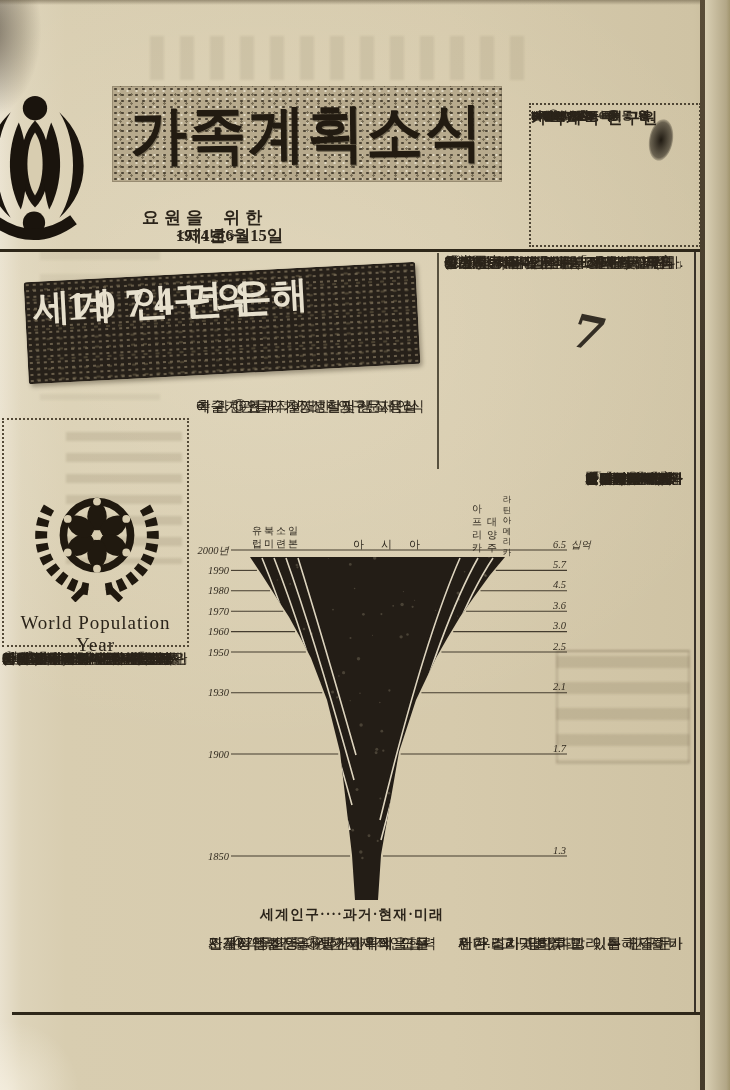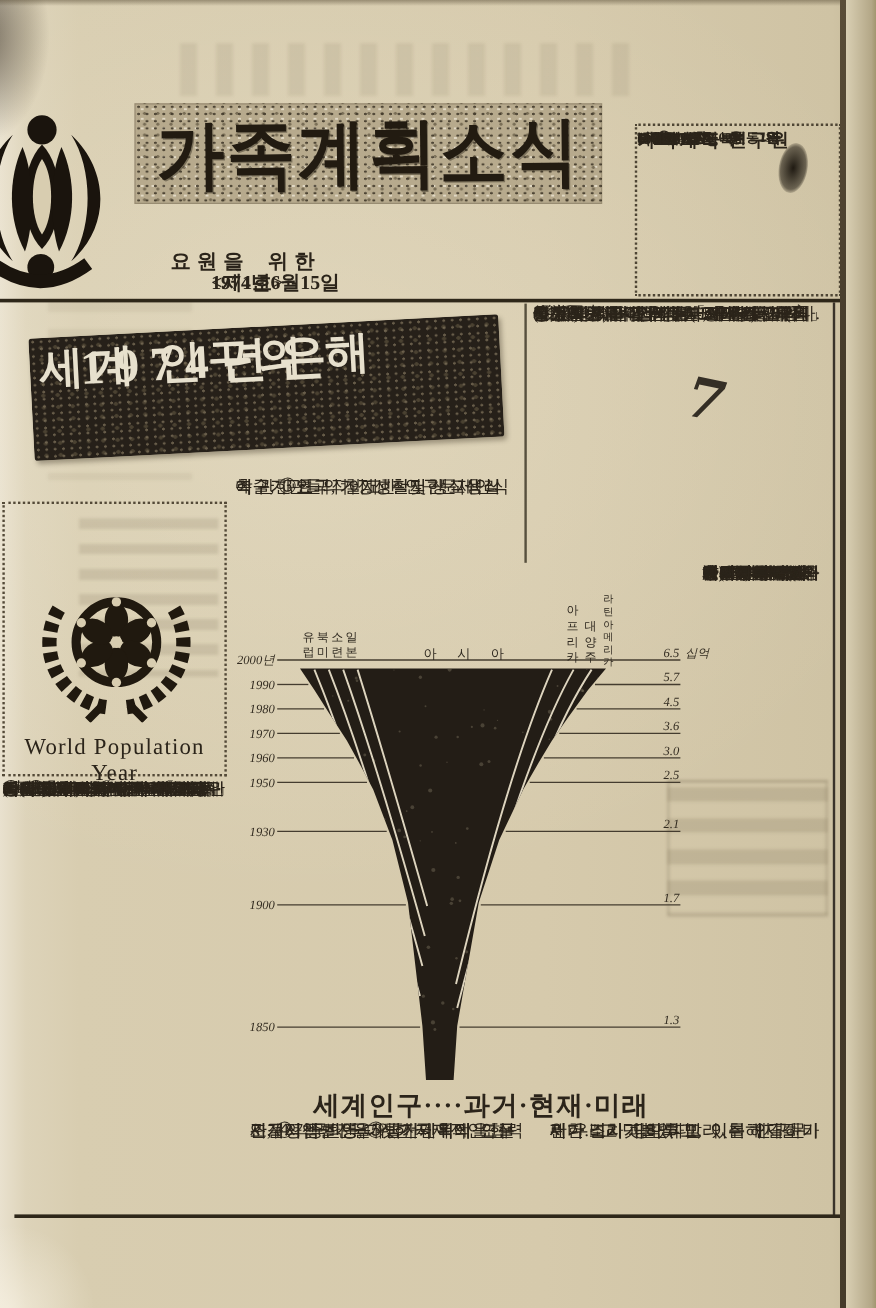--- a/index.html
+++ b/index.html
@@ -22,21 +22,21 @@
     background:repeating-linear-gradient(180deg, rgba(100,88,62,.15) 0 9px, transparent 9px 21px);}
   .ghost2{left:556px;top:650px;width:134px;height:114px;border:2px solid rgba(100,88,62,.22);
     background:repeating-linear-gradient(180deg, rgba(100,88,62,.17) 4px 16px, transparent 16px 30px);}
   .ghost3{left:150px;top:36px;width:380px;height:44px;
     background:repeating-linear-gradient(90deg, rgba(100,88,62,.10) 0 14px, transparent 14px 30px);}
   .ghost4{left:40px;top:250px;width:120px;height:150px;
     background:repeating-linear-gradient(180deg, rgba(100,88,62,.08) 0 10px, transparent 10px 24px);}
 
   
   .logo{left:-18px;top:92px;width:106px;height:150px;}
-  .masthead{left:112px;top:86px;width:390px;height:84px;display:flex;align-items:center;justify-content:center;
+  .masthead{left:112px;top:86px;width:390px;height:96px;display:flex;align-items:center;justify-content:center;
     background-color:#b7aa8d;
     background-image:radial-gradient(rgba(60,52,38,.85) 1.1px, transparent 1.4px),
                      radial-gradient(rgba(80,70,50,.6) 1.3px, transparent 1.6px),
                      radial-gradient(rgba(235,228,210,.8) 1px, transparent 1.3px);
     background-size:7px 6px, 11px 9px, 9px 8px;background-position:0 0,3px 4px,2px 1px;
     box-shadow:0 0 0 1px rgba(60,50,35,.25) inset;}
   .masthead h1{position:static;margin:0;font-size:57px;font-weight:bold;letter-spacing:2px;color:#221b11;
     transform:scaleY(1.1) rotate(-.6deg);text-shadow:1px 1px 0 rgba(30,24,14,.4);}
   .tagline{left:142px;top:207px;width:332px;height:20px;display:flex;align-items:center;gap:9px;font-family:Liberation Mono, monospace;}
   .tagline .trule{position:static;flex:1;height:2px;background:#2b241a;}
@@ -86,21 +86,21 @@
   .bottom-rule{left:12px;top:1012px;width:691px;height:3px;background:#2e2719;}
 
   
   .wpy-box{left:2px;top:418px;width:187px;height:229px;border:2px dotted #544a38;}
   .wpy-year{left:0;top:8px;width:100%;text-align:center;font-size:26px;letter-spacing:3px;color:#2b241a;}
   .wpy-emblem{left:28px;top:44px;width:130px;height:138px;}
   .wpy-cap{left:0;top:192px;width:100%;text-align:center;font-size:19px;letter-spacing:1px;color:#2b241a;}
 
   
   #chart-svg{left:185px;top:498px;width:415px;height:412px;overflow:visible;}
-  .chart-caption{left:236px;top:906px;width:330px;text-align:center;font-size:22px;font-weight:bold;letter-spacing:1px;}
+  .chart-caption{left:260px;top:906px;width:330px;text-align:left;font-size:14px;font-weight:bold;letter-spacing:1px;}
   .hand7{left:572px;top:306px;font-size:46px;font-weight:bold;color:#27211a;opacity:.92;
     transform:rotate(12deg) skewX(-8deg);font-family:"DejaVu Serif",serif;}
 </style>
 </head>
 <body>
 
 <div id="page">
   <div class="ghost ghost3"></div>
   <div class="ghost ghost4"></div>
   <div class="ghost ghost1"></div>

